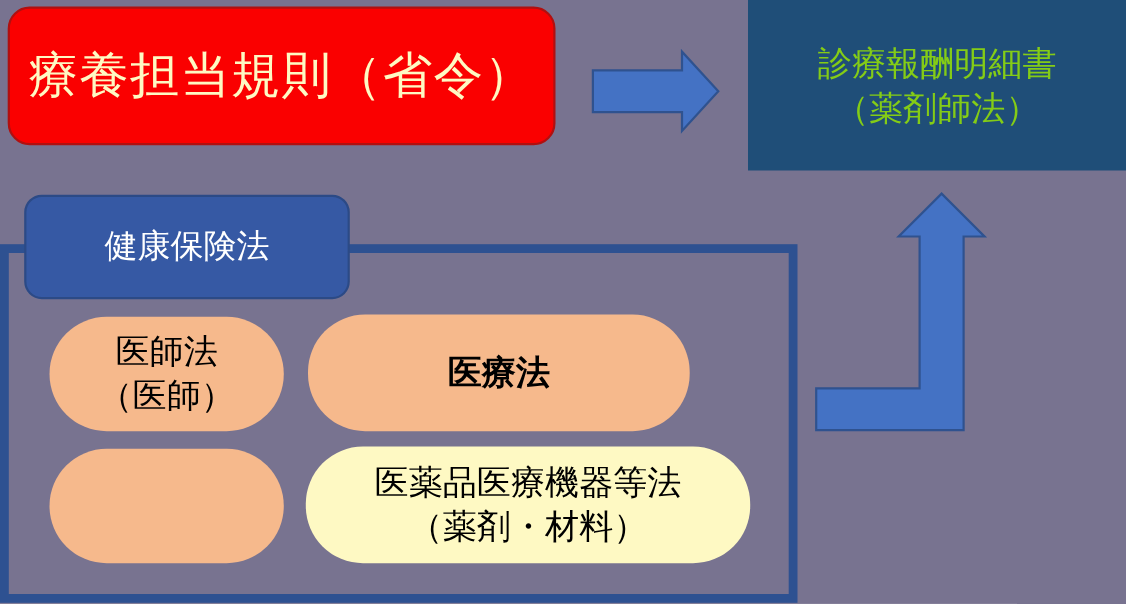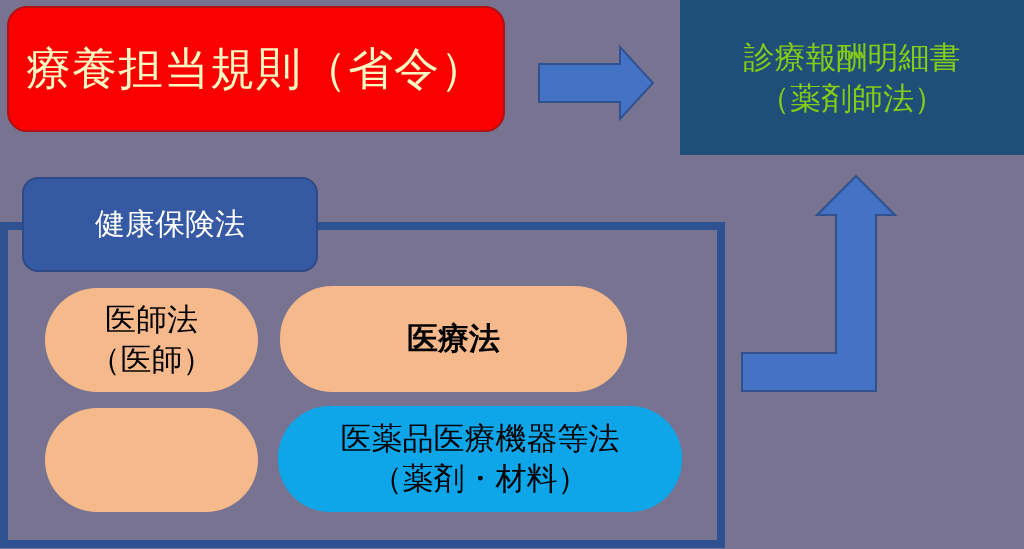--- a/index.html
+++ b/index.html
@@ -101,21 +101,21 @@
 
   <div class="pill pill-1" style="background-color: rgb(246, 185, 140);">
     <span>医師法</span>
     <span>（医師）</span>
   </div>
   <div class="pill pill-2" style="background-color: rgb(246, 185, 140);">
     <span>医療法</span>
   </div>
   <div class="pill pill-3" style="background-color: rgb(246, 185, 140);">
   </div>
-  <div class="pill pill-4" style="background-color: #0ea5e9;">
+  <div class="pill pill-4" style="background-color: #fef9c3;">
     <span>医薬品医療機器等法</span>
     <span>（薬剤・材料）</span>
   </div>
 
   <svg class="arrow-layer" viewBox="0 0 1024 549" xmlns="http://www.w3.org/2000/svg">
     <polygon points="539,64 620,64 620,47 653,83 620,119 620,102 539,102" stroke-width="2" fill="#4472C4" stroke="#2F528F"></polygon>
     <polygon points="742,391 742,353 836,353 836,215 817,215 856,176 895,215 876,215 876,391" stroke-width="2" fill="#4472C4" stroke="#2F528F"></polygon>
   </svg>
 
 </div>

